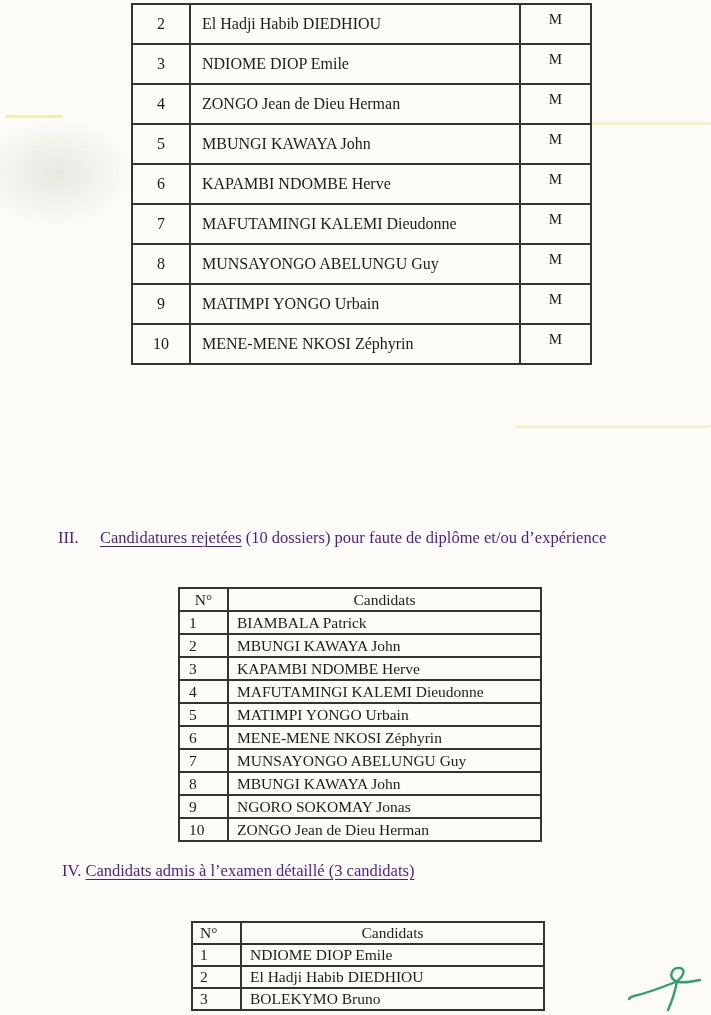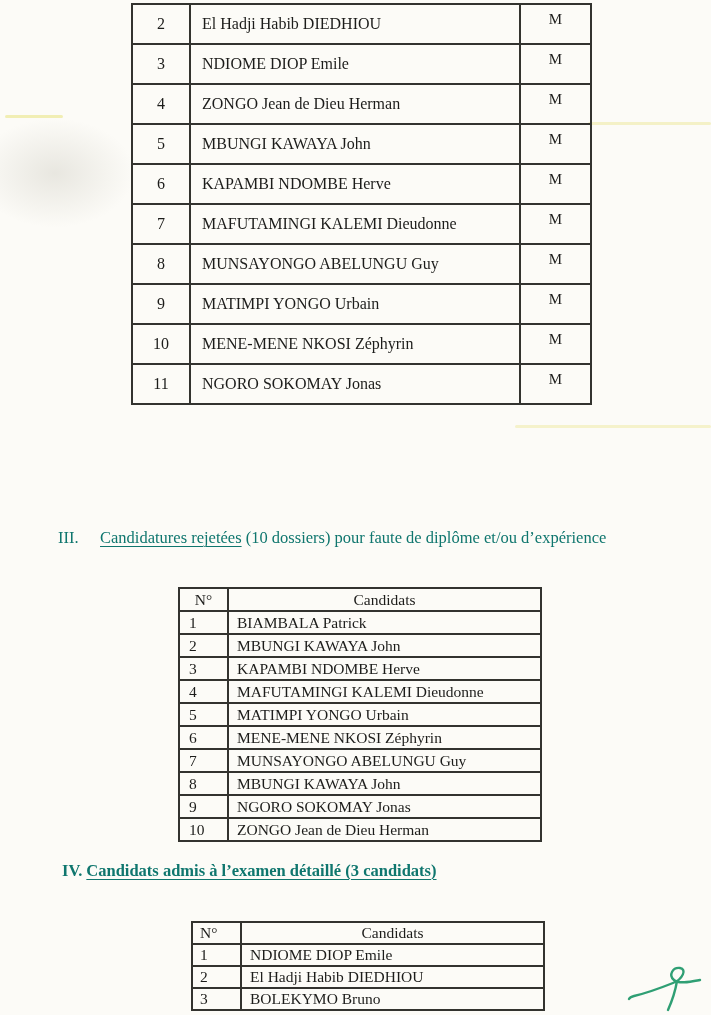--- a/index.html
+++ b/index.html
@@ -45,25 +45,25 @@
 
   
   .tbl-exam { left: 191px; top: 921px; width: 352px; font-size: 15.5px; }
   .tbl-exam tr { height: 22px; }
   .tbl-exam th.th-num  { text-align: left; padding-left: 7px; }
   .tbl-exam th.th-cand { text-align: center; }
   .tbl-exam td.col-num  { padding-left: 7px; }
   .tbl-exam td.col-name { padding-left: 8px; }
 
   
-  .heading { position: absolute; font-size: 16.5px; white-space: nowrap; color: #0f766e; }
+  .heading { position: absolute; font-size: 16.5px; white-space: nowrap; color: #4c1d95; }
   .heading .und { text-decoration: underline; text-underline-offset: 3px; text-decoration-thickness: 1px; }
   .heading-iii { left: 58px; top: 528px; }
   .heading-iii .numeral { display: inline-block; width: 42px; }
-  .heading-iv { left: 62px; top: 861px; font-weight: bold; }
+  .heading-iv { left: 62px; top: 861px; }
   .heading-iv .numeral { margin-right: 4px; }
 
   
   .streak { position: absolute; pointer-events: none; border-radius: 2px; filter: blur(0.6px); }
   .streak-1 { left: 5px;   top: 115px; width: 58px;  height: 3px; background: rgba(224,220,80,0.40); }
   .streak-2 { left: 588px; top: 122px; width: 123px; height: 3px; background: rgba(230,224,110,0.35); }
   .streak-3 { left: 515px; top: 425px; width: 196px; height: 3px; background: rgba(232,226,120,0.35); }
   .smudge {
     position: absolute; left: -25px; top: 118px; width: 160px; height: 110px;
     background: radial-gradient(ellipse at center, rgba(208,206,196,0.45), rgba(208,206,196,0) 70%);
@@ -126,25 +126,20 @@
           <td class="col-sex">M</td>
         </tr>
         <tr>
           <td class="col-num">9</td>
           <td class="col-name">MATIMPI YONGO Urbain</td>
           <td class="col-sex">M</td>
         </tr>
         <tr>
           <td class="col-num">10</td>
           <td class="col-name">MENE-MENE NKOSI Zéphyrin</td>
-          <td class="col-sex">M</td>
-        </tr>
-        <tr>
-          <td class="col-num">11</td>
-          <td class="col-name">NGORO SOKOMAY Jonas</td>
           <td class="col-sex">M</td>
         </tr>
       </tbody>
   </table>
 
   <div class="heading heading-iii">
     <span class="numeral">III.</span><span class="und">Candidatures rejetées</span><span> (10 dossiers) pour faute de diplôme et/ou d’expérience</span>
   </div>
 
   <table class="tbl tbl-rejected">

